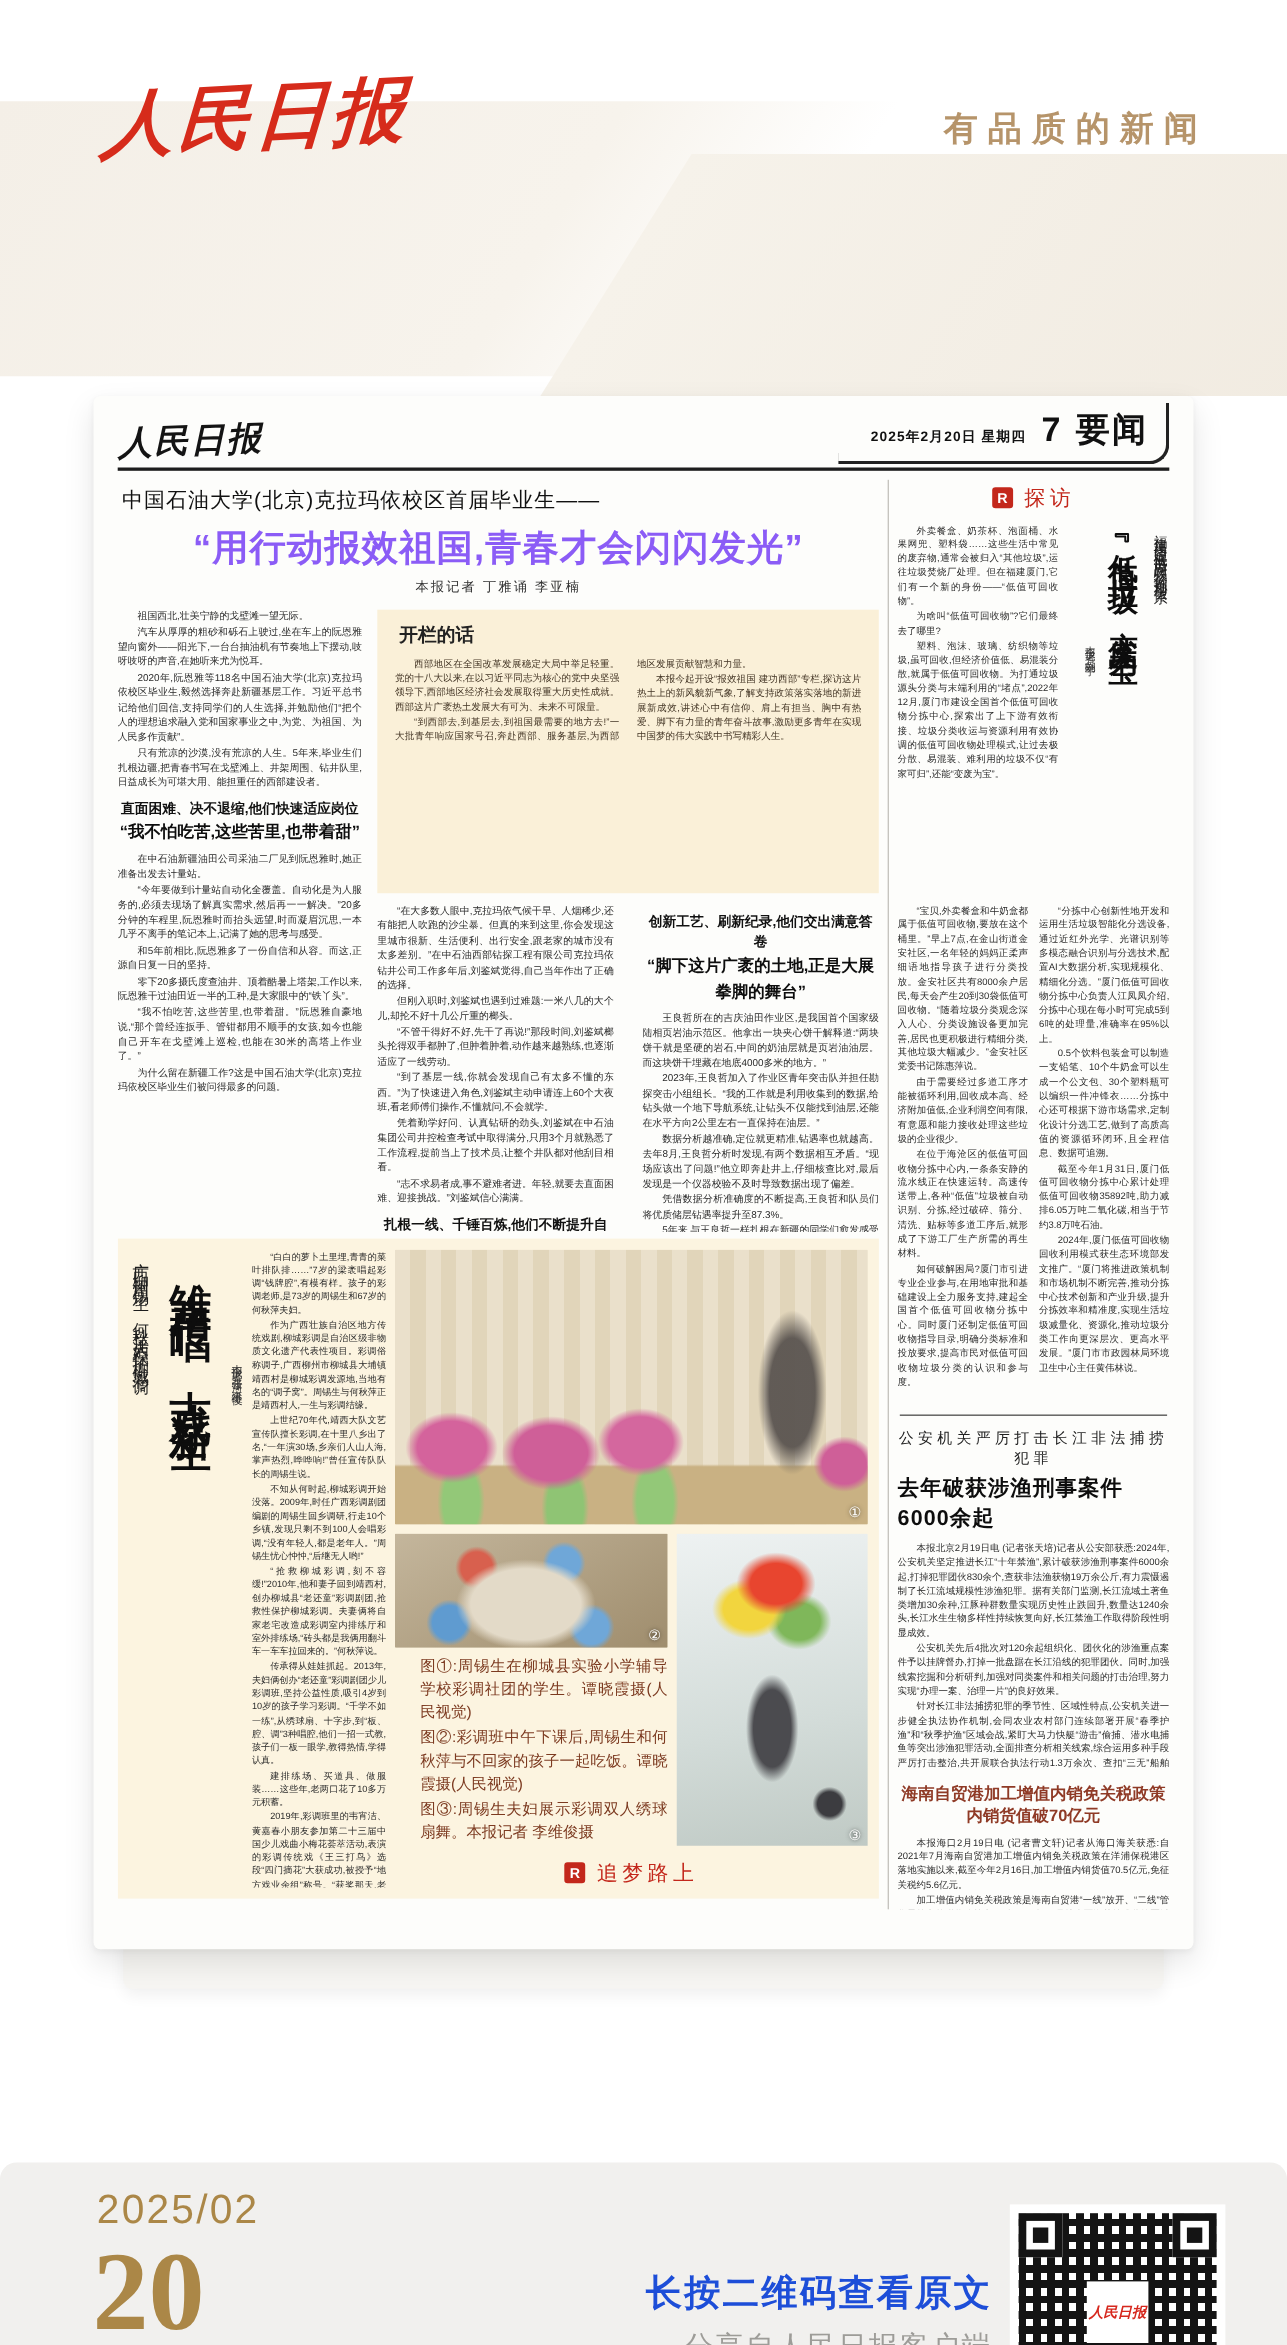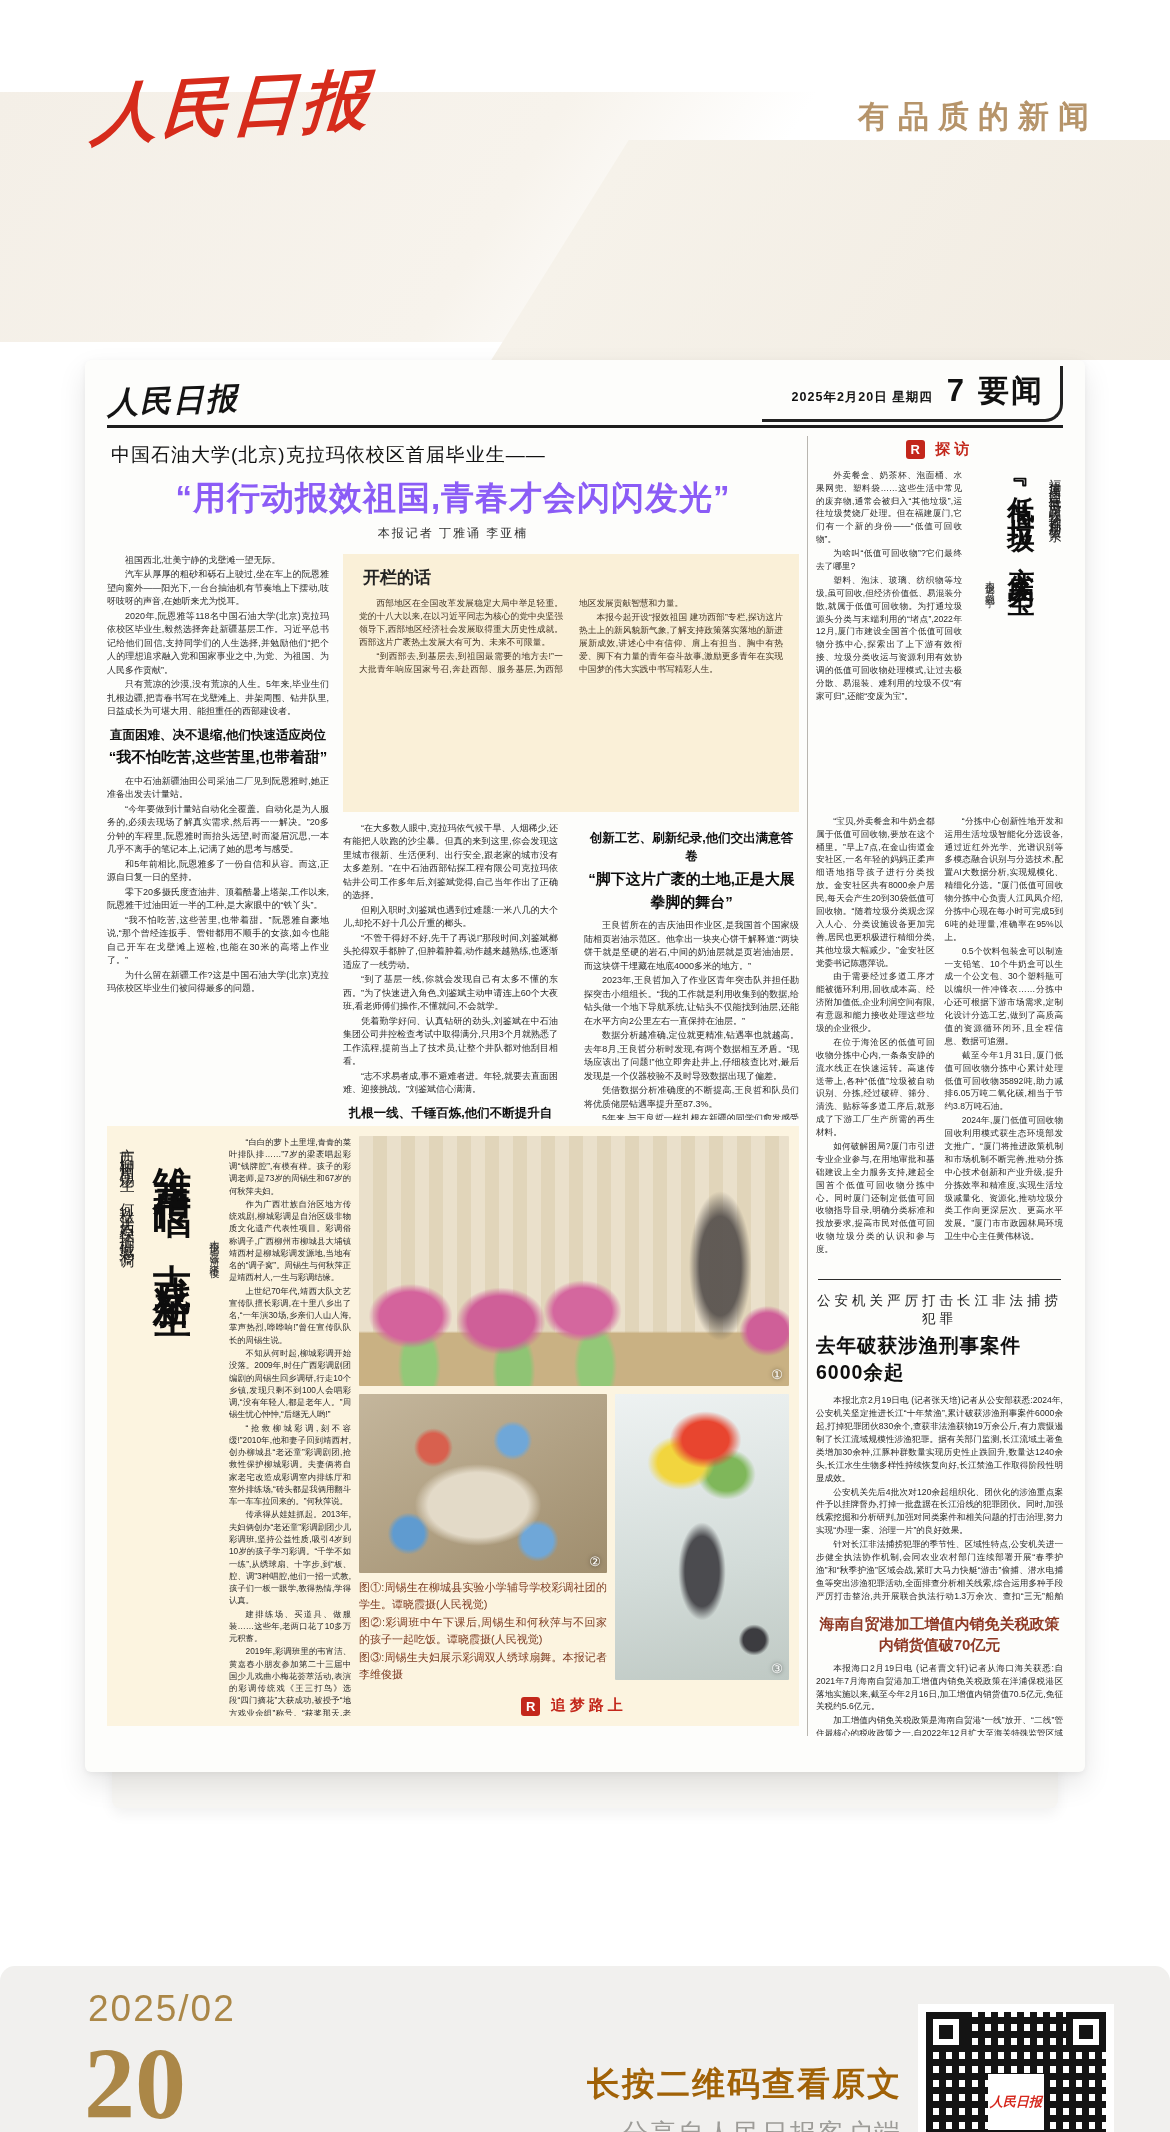--- a/index.html
+++ b/index.html
@@ -69,30 +69,30 @@
   .f-row{display:flex;gap:8px;flex:1;overflow:hidden;}
   .f-left{width:248px;display:flex;flex-direction:column;}
   .ph2{height:196px;background:
       radial-gradient(96px 62px at 48% 62%,#e3dac8 0 52%,rgba(227,218,200,0) 66%),
       radial-gradient(26px 26px at 30% 30%,#d8604e 0 55%,rgba(216,96,78,0) 75%),
       radial-gradient(26px 26px at 62% 26%,#6fa7d8 0 55%,rgba(111,167,216,0) 75%),
       radial-gradient(28px 28px at 20% 78%,#5f9bd0 0 55%,rgba(95,155,208,0) 75%),
       radial-gradient(28px 28px at 72% 82%,#6fa7d8 0 55%,rgba(111,167,216,0) 75%),
       linear-gradient(150deg,#c4b69c,#9f8d6d);}
   .f-caps{margin-top:6px;}
-  .f-caps p{font-size:11px;color:#7c3a20;text-indent:0;line-height:1.5;margin-bottom:2px;}
+  .f-caps p{font-size:14px;color:#7c3a20;text-indent:0;line-height:1.5;margin-bottom:2px;margin-left:23px;}
   .ph3{flex:1;height:286px;background:
       radial-gradient(58px 46px at 52% 16%,#e8452f 0 40%,rgba(232,69,47,0) 62%),
       radial-gradient(52px 42px at 38% 24%,#f2d53e 0 45%,rgba(242,213,62,0) 65%),
       radial-gradient(46px 40px at 64% 28%,#7fb75a 0 42%,rgba(127,183,90,0) 64%),
       radial-gradient(34px 70px at 50% 62%,#4b4b4f 0 50%,rgba(75,75,79,0) 70%),
       radial-gradient(20px 20px at 80% 86%,#3c3c40 0 55%,rgba(60,60,64,0) 78%),
       linear-gradient(170deg,#eef2f2,#d3dcd9 60%,#bfc9c4);}
   .f-tag{text-align:center;margin-top:4px;}
-  .tag-text{font-size:15px;font-weight:bold;color:#c3271b;letter-spacing:4px;vertical-align:middle;}
+  .tag-text{font-size:19px;font-weight:normal;color:#c3271b;letter-spacing:4px;vertical-align:middle;}
   .r-icon{display:inline-block;width:19px;height:19px;line-height:19px;background:#c3271b;color:#fff;
           font-size:13px;font-weight:bold;text-align:center;border-radius:3px;margin-right:6px;vertical-align:middle;}
   
   .r-tag{text-align:center;margin:4px 0 10px;}
   .a1{display:flex;gap:6px;height:338px;overflow:hidden;}
   .a1-text{width:146px;overflow:hidden;}
   .a1-text p,.a1-wide p,.a2-paras p,.a3-paras p{font-size:8.6px;}
   .a1-vert{flex:1;display:flex;justify-content:flex-end;gap:7px;}
   .a1-byline{writing-mode:vertical-rl;font-size:9.5px;color:#333;height:210px;margin-top:104px;letter-spacing:2px;}
   .a1-head{writing-mode:vertical-rl;font-size:27px;font-weight:bold;letter-spacing:7px;color:#0d0d0d;height:330px;}
@@ -103,21 +103,21 @@
   .a2-head{text-align:left;font-size:19.5px;font-weight:bold;color:#0d0d0d;margin:2px 0 8px;letter-spacing:1px;}
   .a2-paras{height:208px;overflow:hidden;}
   .a3-head{text-align:center;font-size:15px;font-weight:bold;color:#8f3a26;margin:12px 0 7px;line-height:1.35;}
   .a3-paras{height:168px;overflow:hidden;}
   
   .footer{position:absolute;left:0;top:1966px;width:1170px;height:277px;background:#f1f0ee;border-radius:15px;}
   .ft-ym{position:absolute;left:88px;top:22px;font-size:37px;color:#ab8747;letter-spacing:2px;}
   .ft-d{position:absolute;left:84px;top:62px;font-family:"Liberation Serif",serif;font-size:102px;font-weight:bold;color:#ab8747;line-height:1.1;}
   .ft-w{position:absolute;left:84px;top:200px;font-size:27px;color:#ab8747;letter-spacing:5px;}
   .ft-w .dot{font-size:11px;vertical-align:middle;margin:0 3px;}
-  .ft-hint{position:absolute;right:268px;top:96px;font-size:33px;font-weight:bold;color:#a16207;letter-spacing:2px;}
+  .ft-hint{position:absolute;right:268px;top:96px;font-size:33px;font-weight:bold;color:#1d4ed8;letter-spacing:2px;}
   .ft-share{position:absolute;right:268px;top:150px;font-size:26px;color:#9d9c98;letter-spacing:2px;}
   .qr{position:absolute;right:56px;top:38px;width:196px;height:196px;background:#fff;box-sizing:border-box;padding:8px;}
   .qr-pat{position:relative;width:100%;height:100%;
       background:repeating-linear-gradient(0deg,#141414 0 7px,rgba(0,0,0,0) 7px 14px),
                  repeating-linear-gradient(90deg,#141414 0 7px,#fff 7px 13px);}
   .qr-fp{position:absolute;width:40px;height:40px;border:7px solid #141414;background:#fff;box-sizing:border-box;}
   .qr-fp::after{content:"";position:absolute;left:6px;top:6px;width:14px;height:14px;background:#141414;}
   .fp-tl{left:0;top:0}.fp-tr{right:0;top:0}.fp-bl{left:0;bottom:0}
   .qr-logo{position:absolute;left:50%;top:50%;transform:translate(-50%,-50%);width:56px;height:56px;background:#fff;
            display:flex;align-items:center;justify-content:center;text-align:center;

